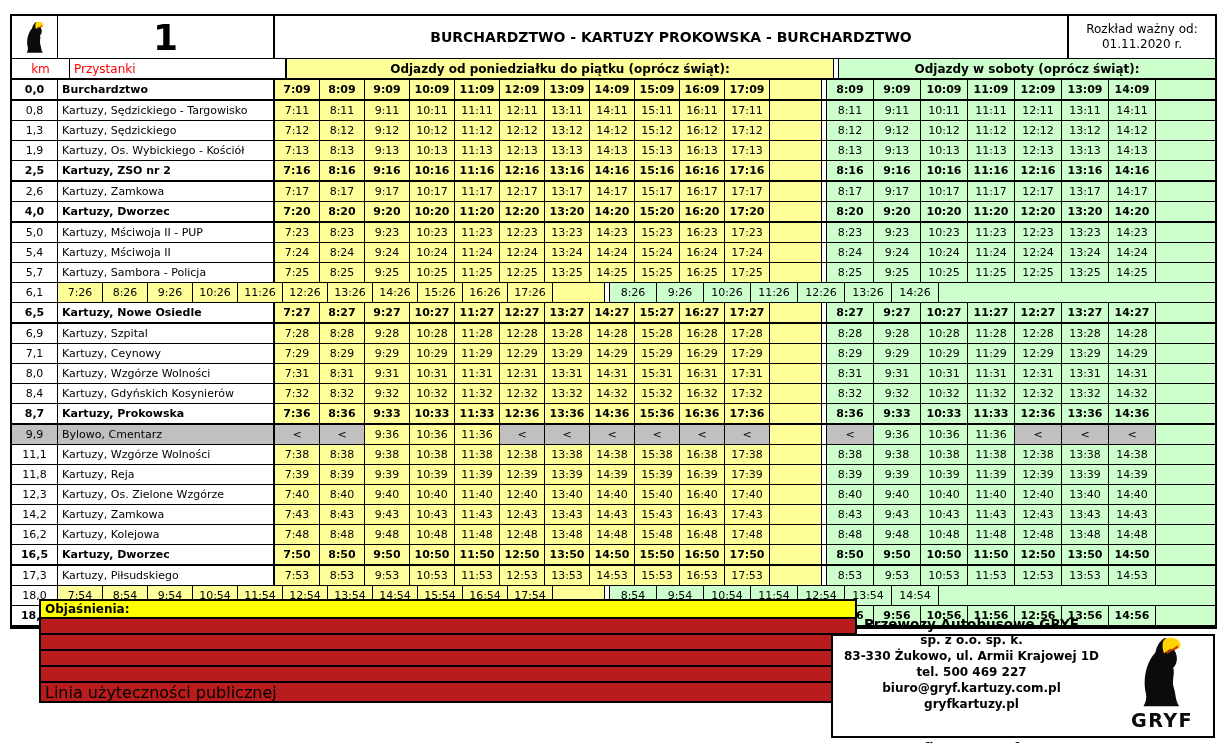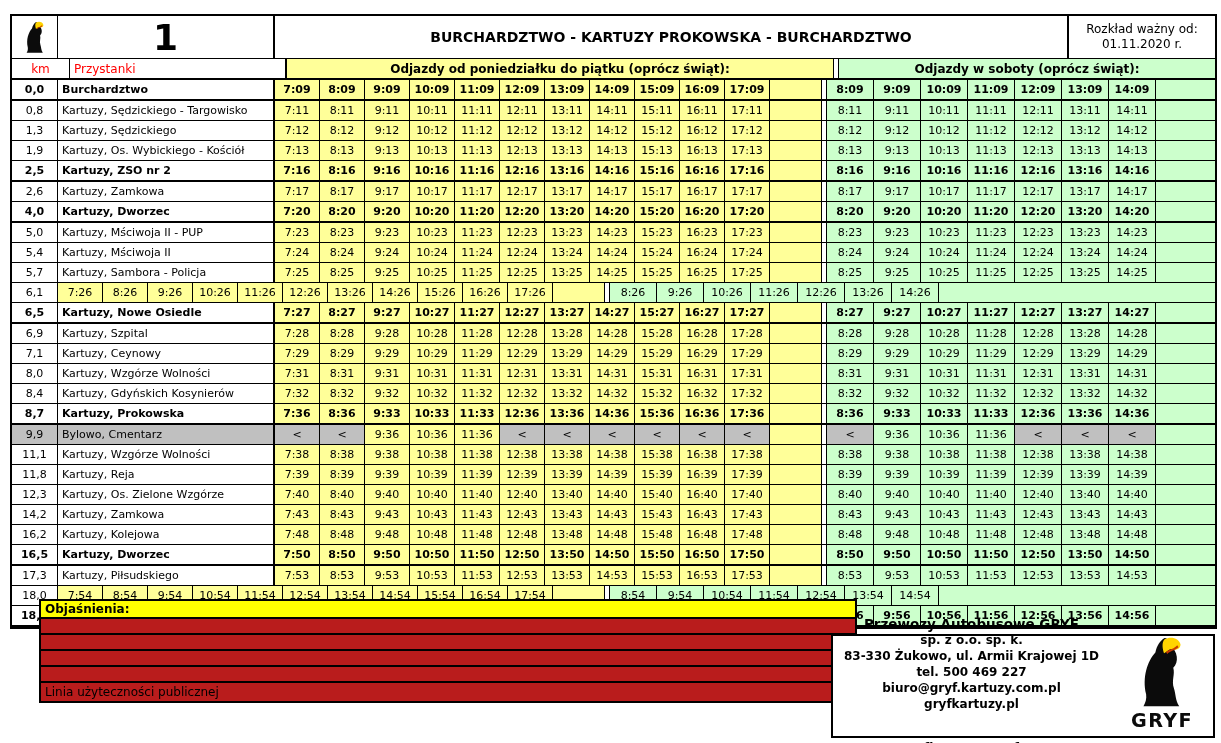--- a/index.html
+++ b/index.html
@@ -42,21 +42,21 @@
   .s{width:47px;background:var(--saturday-bg);}
   .send{flex:1 1 auto;background:var(--saturday-bg);border-right:none;}
   .grayrow .km,.grayrow .name{background:var(--skip-bg);}
   .skip{background:var(--skip-bg) !important;}
 
   
   .legend{position:absolute;left:10px;top:599px;width:818px;border:2px solid #000;box-sizing:border-box;background:#b91c1c;margin-left:29px;}
   .legend-h{height:16px;background:var(--legend-header-bg);border-bottom:2px solid #000;
             font-size:12px;font-weight:bold;display:flex;align-items:center;padding-left:4px;}
   .legend-r{height:14px;border-bottom:2px solid #000;}
-  .legend-n{height:18px;font-size:12px;display:flex;align-items:center;padding-left:4px;}
+  .legend-n{height:18px;font-size:16px;display:flex;align-items:center;padding-left:4px;}
 
   
   .company{position:absolute;left:831px;top:599px;width:384px;height:104px;border:2px solid #000;
            box-sizing:border-box;display:flex;background:#fff;margin-top:35px;}
   .company-text{flex:1 1 auto;display:flex;flex-direction:column;justify-content:center;
                 align-items:center;font-weight:bold;font-size:12px;line-height:16px;}
   .company-text .big{font-size:13.5px;}
   .company-last{display:flex;gap:28px;flex-direction:column;}
   .company-logo{width:103px;display:flex;justify-content:center;}
   .company-logo svg{width:96px;height:96px;display:block;}

